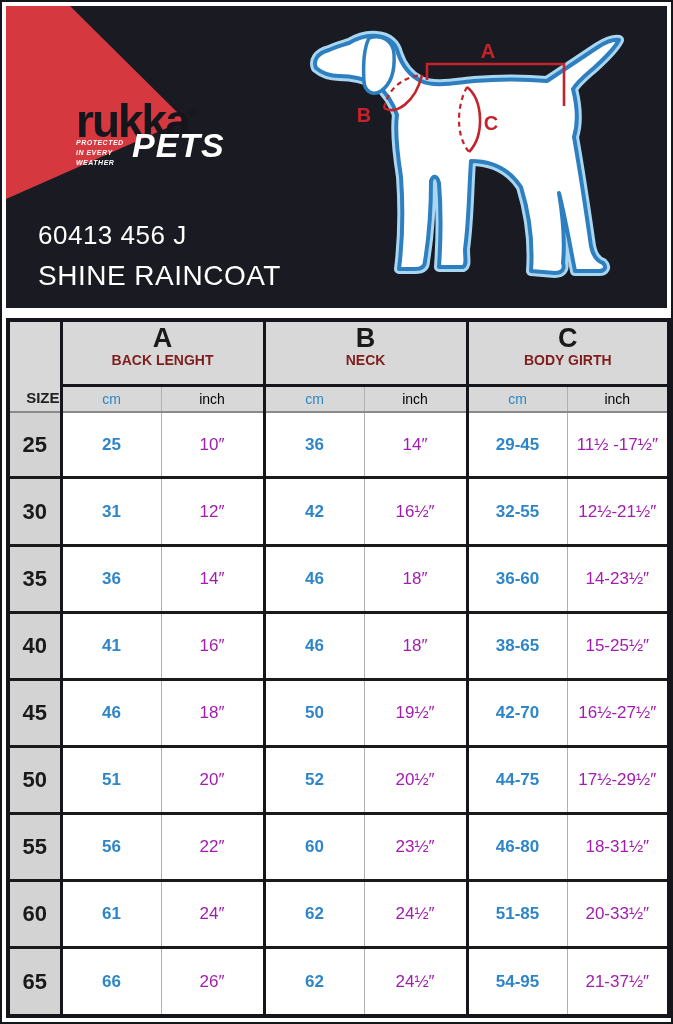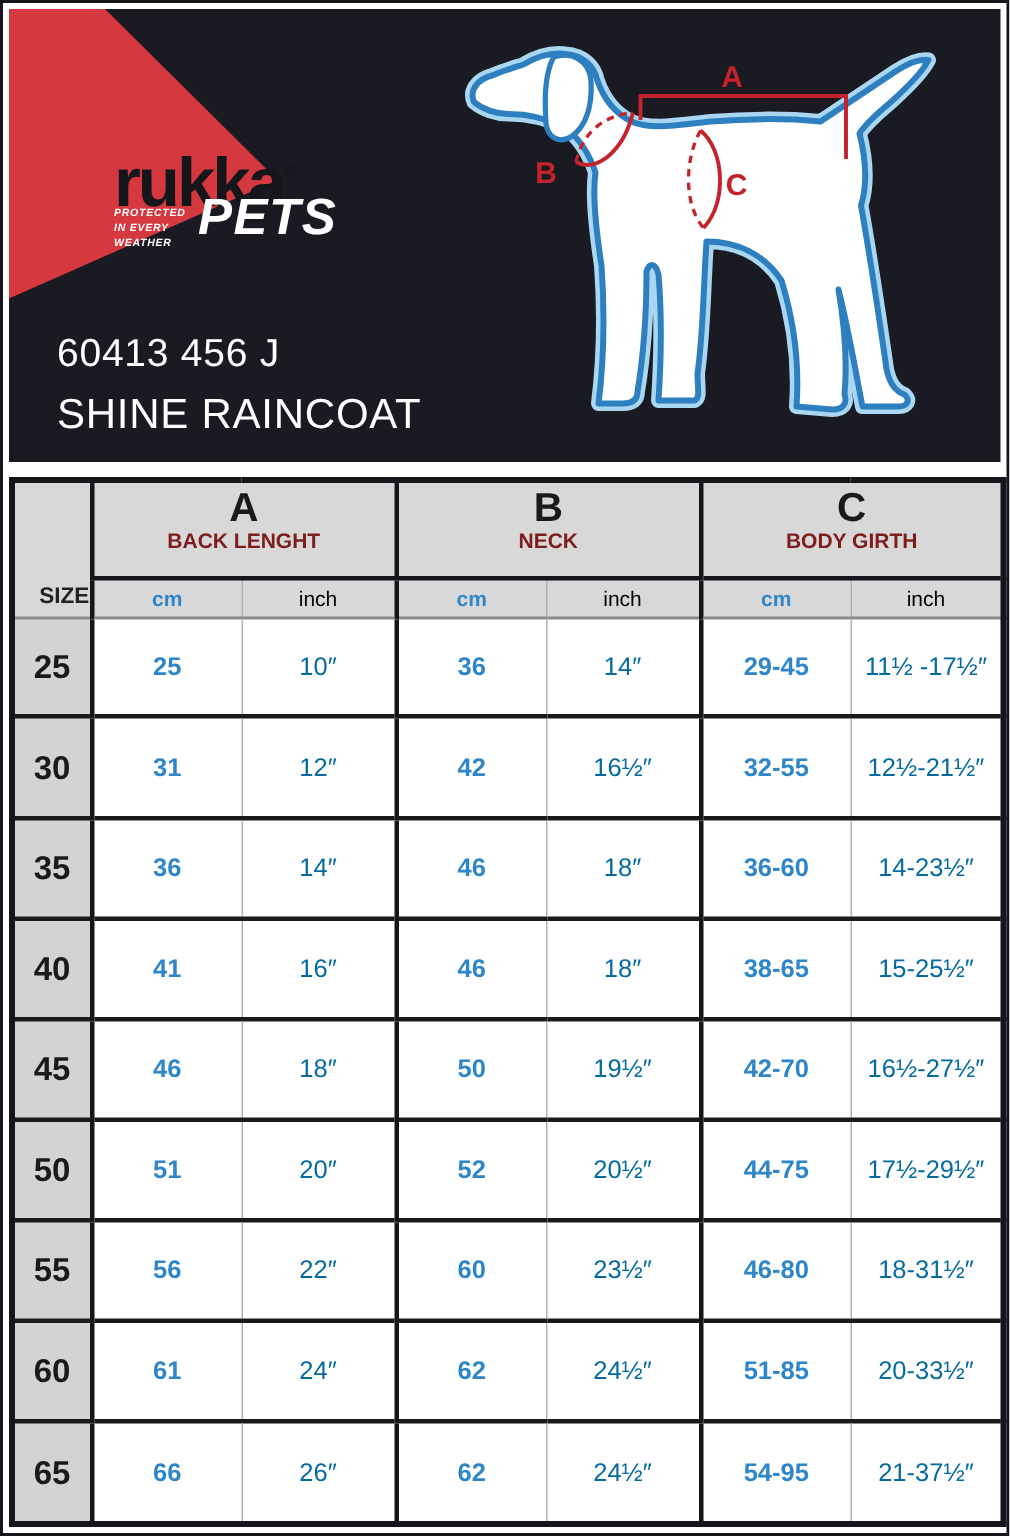--- a/index.html
+++ b/index.html
@@ -43,27 +43,27 @@
   th.size-head {
     background:#d3d3d3; font-size:15px; font-weight:bold; color:#222;
     vertical-align:bottom; padding-bottom:5px;
     border-bottom:2px solid #8a8a8a;
     text-align:right;
   }
   th.sec { border-left:3px solid #15151c; border-bottom:3px solid #15151c; height:50px; }
   .sec-letter { font-size:27px; font-weight:bold; color:#1a1a1a; line-height:28px; padding-top:2px; }
   .sec-name   { font-size:14px; color:#7f1d1d; line-height:16px; padding-bottom:16px; }
   tr.units-row th { height:24px; font-size:14px; border-bottom:2px solid #8a8a8a; }
-  tr.units-row th.u-cm { color:#2e86c8; font-weight:bold; }
+  tr.units-row th.u-cm { color:#2e86c8; font-weight:normal; }
   tr.units-row th.u-in { color:#000000; font-weight:normal; border-left:1px solid #b0b0b0; }
   th.sec-start, td.sec-start { border-left:3px solid #15151c; }
   tbody tr + tr td { border-top:3px solid #1a1a1a; }
   td.size { background:#d3d3d3; font-size:22px; font-weight:bold; color:#1a1a1a; }
   td.cm   { color:#2e86c8; font-size:17px; font-weight:bold; }
-  td.in   { color:#0369a1; font-size:17px; border-left:1px solid #b0b0b0; }
+  td.in   { color:#a21caf; font-size:17px; border-left:1px solid #b0b0b0; }
 </style>
 </head>
 <body>
 
 <div class="page">
 
   <div class="header-block">
 
     <svg class="banner-svg" width="200" height="210" viewBox="0 0 200 210">
       <polygon points="0,0 64,0 179,114 0,193" fill="#d5383f"></polygon>

